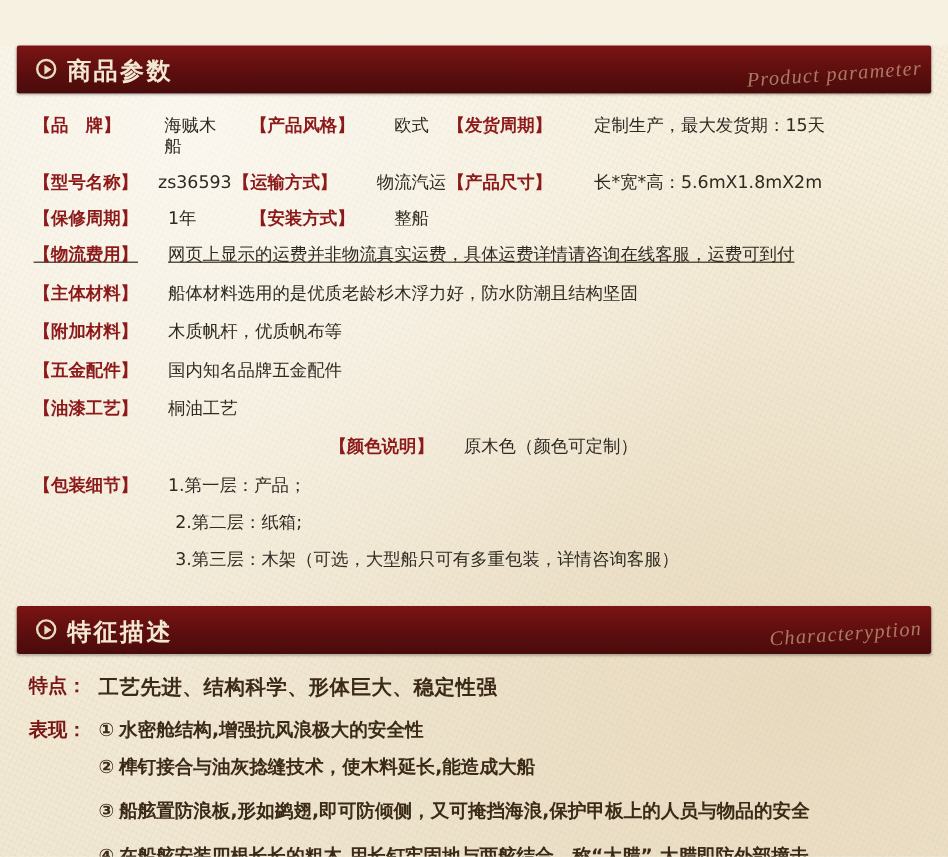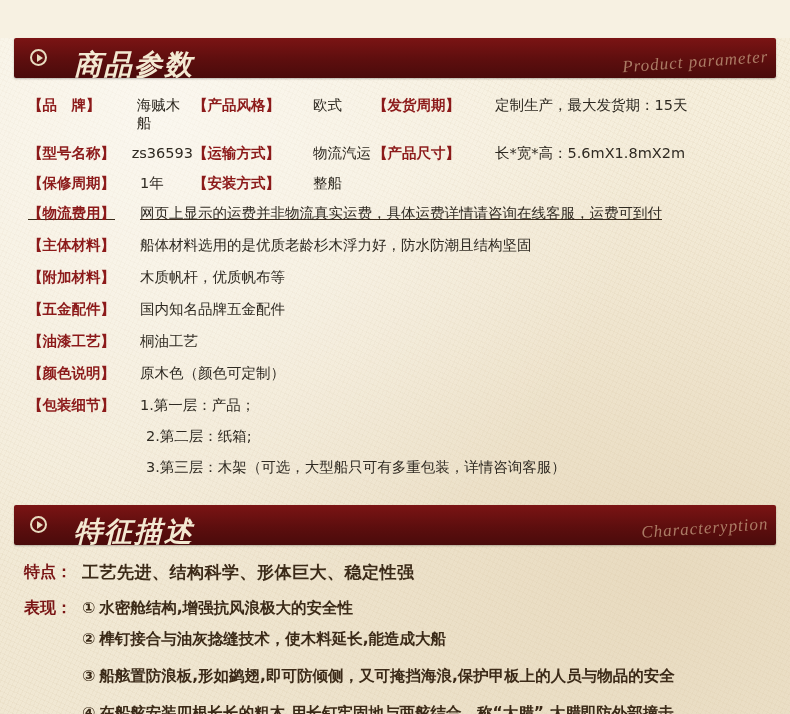--- a/index.html
+++ b/index.html
@@ -54,28 +54,27 @@
     left: 5px;
     top: 3px;
     width: 0;
     height: 0;
     border-left: 6px solid #e8dcc0;
     border-top: 4px solid transparent;
     border-bottom: 4px solid transparent;
   }
   .sec-header .title {
     position: absolute;
-    left: 60px;
+    left: 42px;
     top: 8px;
-    font-size: 28px;
+    font-size: 20px;
     font-weight: bold;
     color: #f3e9d2;
     letter-spacing: 2px;
     font-family: "DejaVu Sans", "Liberation Sans", sans-serif;
-    font-style: italic;
   }
   .sec-header .latin {
     position: absolute;
     right: 8px;
     top: 9px;
     font-family: "Liberation Serif", serif;
     font-style: italic;
     font-size: 17px;
     color: #b98e74;
     opacity: 0.85;
@@ -104,21 +103,21 @@
     font-family: "DejaVu Sans", "Liberation Sans", sans-serif;
   }
   .pval {
     color: #2f2a22;
     margin-left: 12px;
     font-family: "DejaVu Sans", "Liberation Sans", sans-serif;
   }
   .w1 { width: 100px; display: inline-block; }
   .v1 { width: 165px; }
   .w2 { width: 108px; display: inline-block; }
-  .v2 { width: 180px; }
+  .v2 { width: 180px; justify-content: center; }
   .w3 { width: 110px; display: inline-block; }
 
   .cell {
     display: flex;
     align-items: flex-start;
   }
 
   .pack-lines {
     margin-left: 12px;
   }
@@ -255,21 +254,21 @@
       </div>
     </div>
 
     <div class="prow" style="margin-bottom:14px;">
       <div class="cell">
         <span class="plabel w1">【油漆工艺】</span>
         <span class="pval">桐油工艺</span>
       </div>
     </div>
 
-    <div class="prow" style="margin-bottom:14px;">
+    <div class="prow" style="margin-bottom:14px;justify-content:center;">
       <div class="cell">
         <span class="plabel w1">【颜色说明】</span>
         <span class="pval">原木色（颜色可定制）</span>
       </div>
     </div>
 
     <div class="prow">
       <span class="plabel w1">【包装细节】</span>
       <div class="pack-lines">
         <div class="pl">1.第一层：产品；</div>

